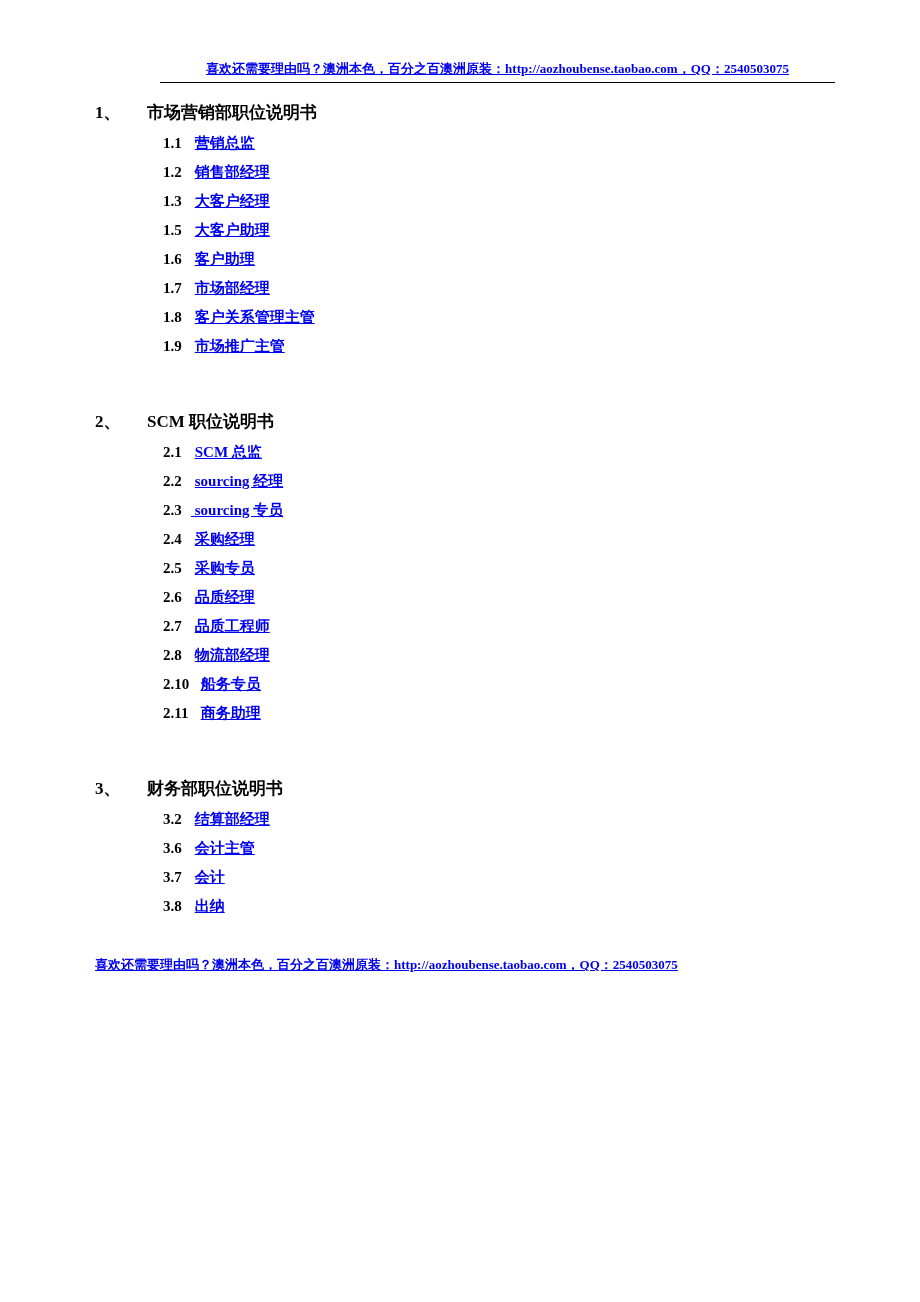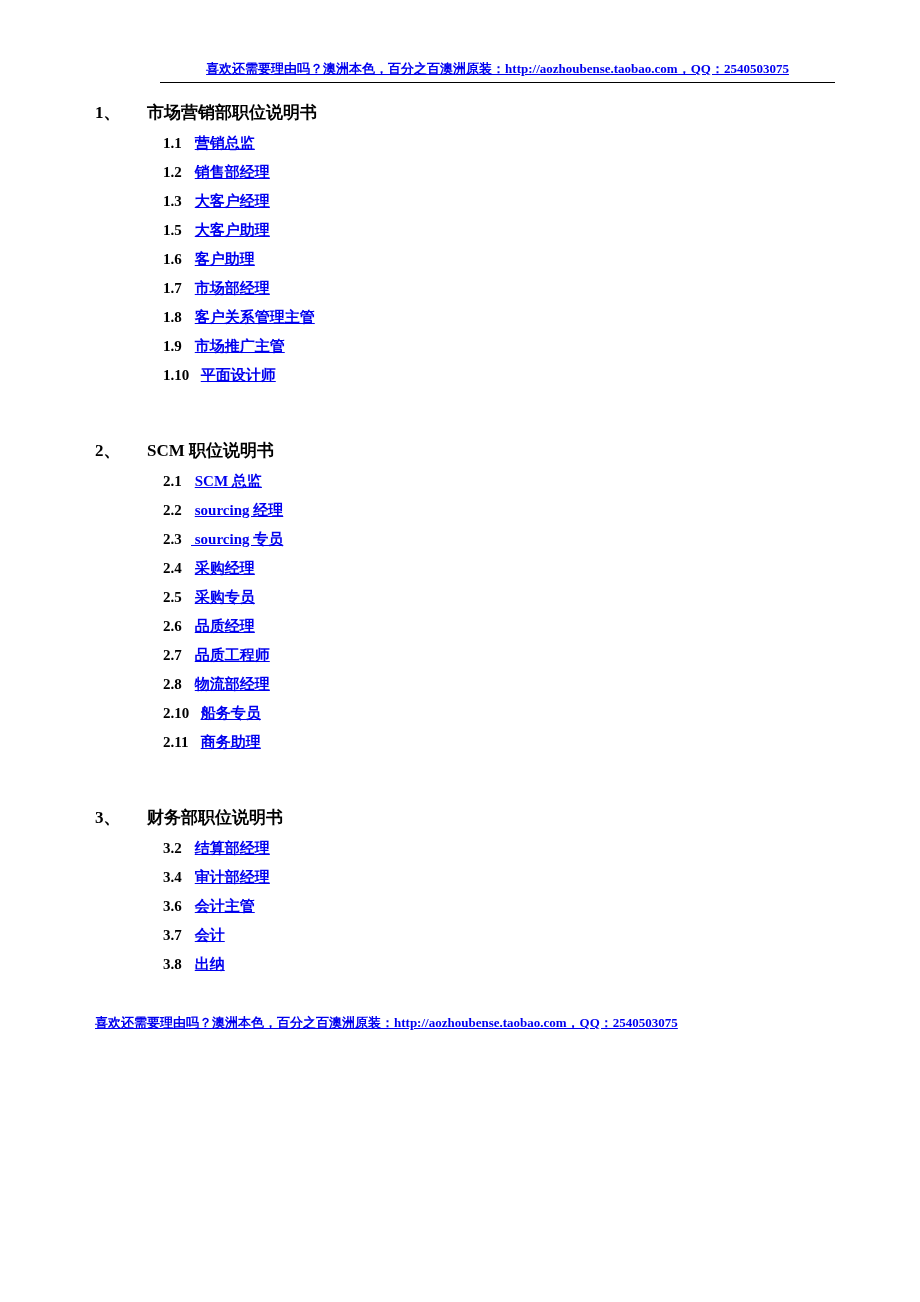--- a/index.html
+++ b/index.html
@@ -83,21 +83,20 @@
     </div>
     <div class="items">
       <div class="item"><span class="item-num">1.1</span> <span class="item-link">营销总监</span></div>
       <div class="item"><span class="item-num">1.2</span> <span class="item-link">销售部经理</span></div>
       <div class="item"><span class="item-num">1.3</span> <span class="item-link">大客户经理</span></div>
       <div class="item"><span class="item-num">1.5</span> <span class="item-link">大客户助理</span></div>
       <div class="item"><span class="item-num">1.6</span> <span class="item-link">客户助理</span></div>
       <div class="item"><span class="item-num">1.7</span> <span class="item-link">市场部经理</span></div>
       <div class="item"><span class="item-num">1.8</span> <span class="item-link">客户关系管理主管</span></div>
       <div class="item"><span class="item-num">1.9</span> <span class="item-link">市场推广主管</span></div>
-      <div class="item"><span class="item-num w3">1.10</span> <span class="item-link">平面设计师</span></div>
     </div>
   </div>
 
   <div class="section-gap"></div>
 
   <div class="section">
     <div class="section-title">
       <span class="section-num">2、</span>
       <span>SCM 职位说明书</span>
     </div>
@@ -117,21 +116,20 @@
 
   <div class="section-gap"></div>
 
   <div class="section">
     <div class="section-title">
       <span class="section-num">3、</span>
       <span>财务部职位说明书</span>
     </div>
     <div class="items">
       <div class="item"><span class="item-num">3.2</span> <span class="item-link">结算部经理</span></div>
-      <div class="item"><span class="item-num">3.4</span> <span class="item-link">审计部经理</span></div>
       <div class="item"><span class="item-num">3.6</span> <span class="item-link">会计主管</span></div>
       <div class="item"><span class="item-num">3.7</span> <span class="item-link">会计</span></div>
       <div class="item"><span class="item-num">3.8</span> <span class="item-link">出纳</span></div>
     </div>
   </div>
 
   <div class="footer-line">喜欢还需要理由吗？澳洲本色，百分之百澳洲原装：http://aozhoubense.taobao.com，QQ：2540503075</div>
 
 </div>
 

